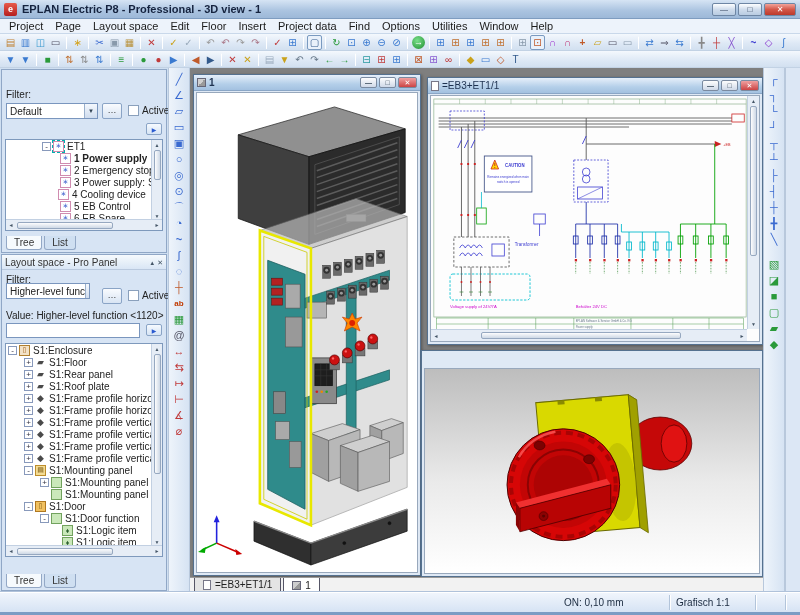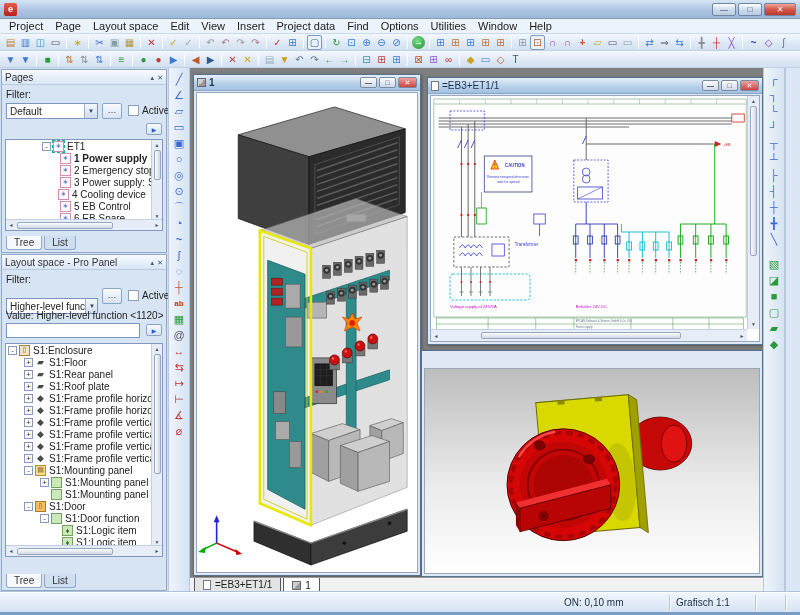--- a/index.html
+++ b/index.html
@@ -125,34 +125,35 @@
   #statusbar { position:absolute; left:0; top:592px; width:800px; height:20px;
     background:linear-gradient(#f0f5fc,#d6e3f4); border-top:1px solid #fff; box-shadow:0 -1px 0 #b0c2da; }
   .scell { position:absolute; top:2px; bottom:2px; border-right:1px solid #b2c4da; box-shadow:1px 0 0 #fff;
     font-size:10px; display:flex; align-items:center; padding:0 6px; color:#1b2b40; gap:18px; }
 </style>
 </head>
 <body>
 
 <div id="titlebar">
   <div id="appicon">e</div>
+  <div id="apptitle">EPLAN Electric P8 - Professional - 3D view - 1</div>
   <div class="winbtns">
     <div class="wbtn">—</div>
     <div class="wbtn">□</div>
     <div class="wbtn close">✕</div>
   </div>
 </div>
 
 <div id="menubar">
 
 <span class="mi">Project</span>
     <span class="mi">Page</span>
     <span class="mi">Layout space</span>
     <span class="mi">Edit</span>
-    <span class="mi">View</span>
+    <span class="mi">Floor</span>
     <span class="mi">Insert</span>
     <span class="mi">Project data</span>
     <span class="mi">Find</span>
     <span class="mi">Options</span>
     <span class="mi">Utilities</span>
     <span class="mi">Window</span>
     <span class="mi">Help</span>
   </div>
 
 <div id="tb1" class="tbar">
@@ -258,27 +259,20 @@
     <span class="tbi tsep"></span>
     <span class="tbi" style=";color:#caa21a">◆</span>
     <span class="tbi" style=";color:#3a7ad0">▭</span>
     <span class="tbi" style=";color:#c05a2a">◇</span>
     <span class="tbi" style=";color:#335a8c">T</span>
   </div>
 
 <div id="leftcol">
 
   <div id="pages-panel" class="panel">
-    <div class="phead">
-      <span>Pages</span>
-      <span class="phbtns">
-        <span class="phb">▴</span>
-        <span class="phb">✕</span>
-      </span>
-    </div>
     <div class="plabel" style="top:19px">Filter:</div>
     <div class="combo" style="left:4px; top:33px; width:92px;">
       <span>Default</span>
       <span class="cadrop">▼</span>
     </div>
     <div class="dots" style="left:100px; top:33px;">…</div>
     <div class="cbrow" style="left:126px; top:35px;">
       <span class="cb"></span>
       <span>Active</span>
     </div>
@@ -369,21 +363,21 @@
 
   <div id="layout-panel" class="panel">
     <div class="phead">
       <span>Layout space - Pro Panel</span>
       <span class="phbtns">
         <span class="phb">▴</span>
         <span class="phb">✕</span>
       </span>
     </div>
     <div class="plabel" style="top:19px">Filter:</div>
-    <div class="combo" style="left:4px; top:43px; width:92px;">
+    <div class="combo" style="left:4px; top:28px; width:84px;">
       <span>Higher-level func</span>
       <span class="cadrop">▼</span>
     </div>
     <div class="dots" style="left:100px; top:33px;">…</div>
     <div class="cbrow" style="left:126px; top:35px;">
       <span class="cb"></span>
       <span>Active</span>
     </div>
     <div class="plabel" style="top:55px">Value: Higher-level function &lt;1120&gt;</div>
     <input class="inputbox" style="left: 4px; top: 68px; width: 134px;" value="">

